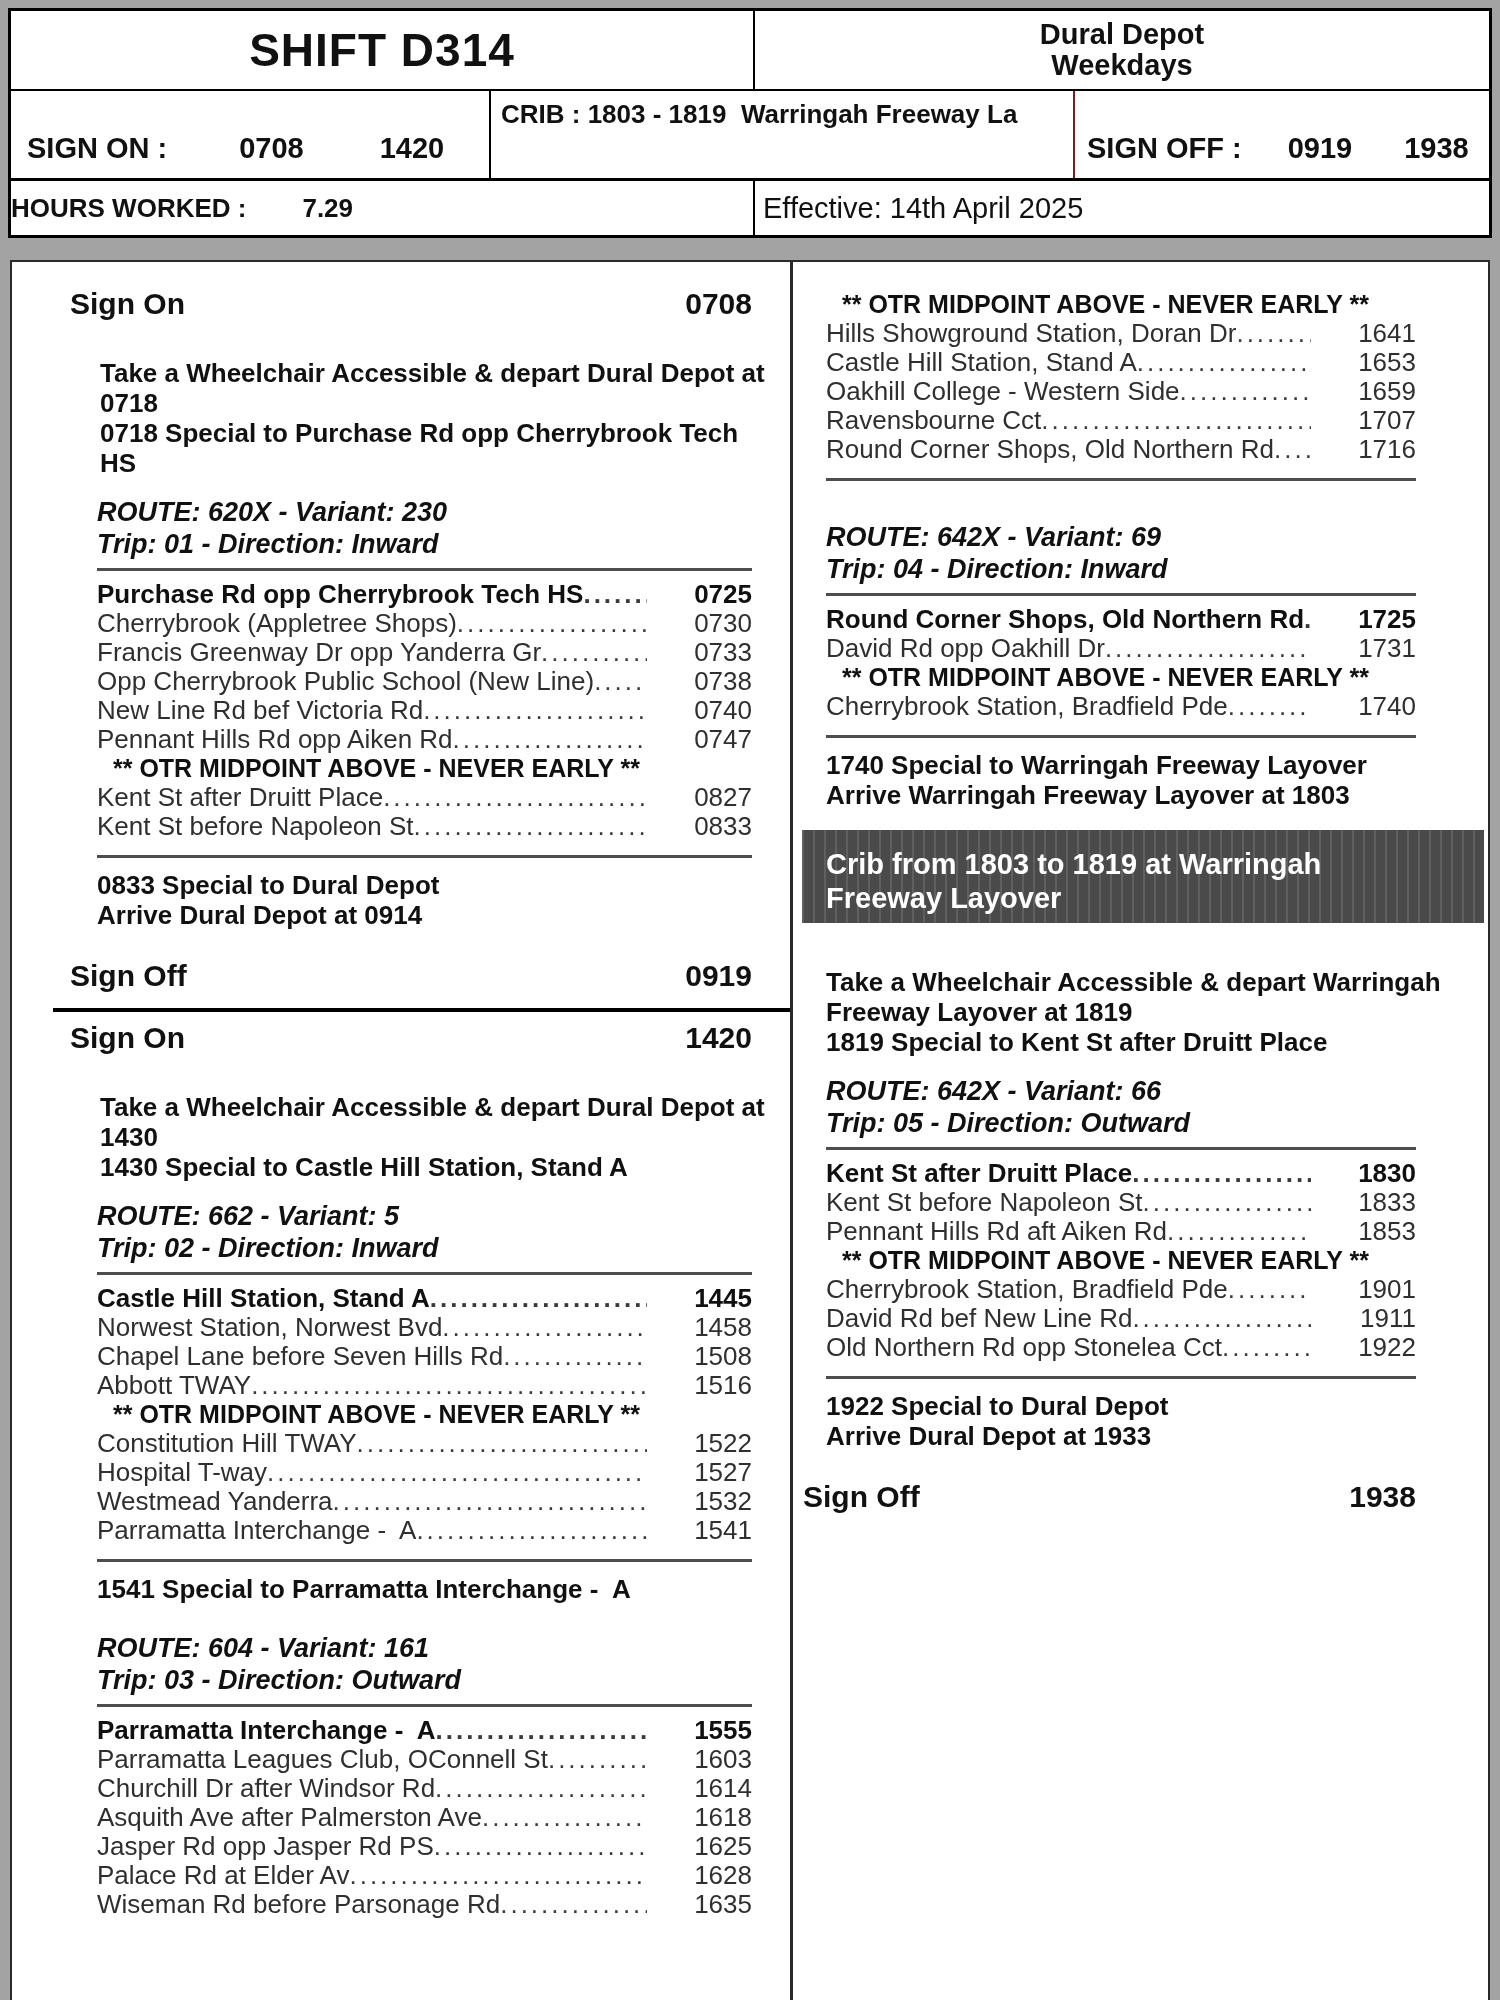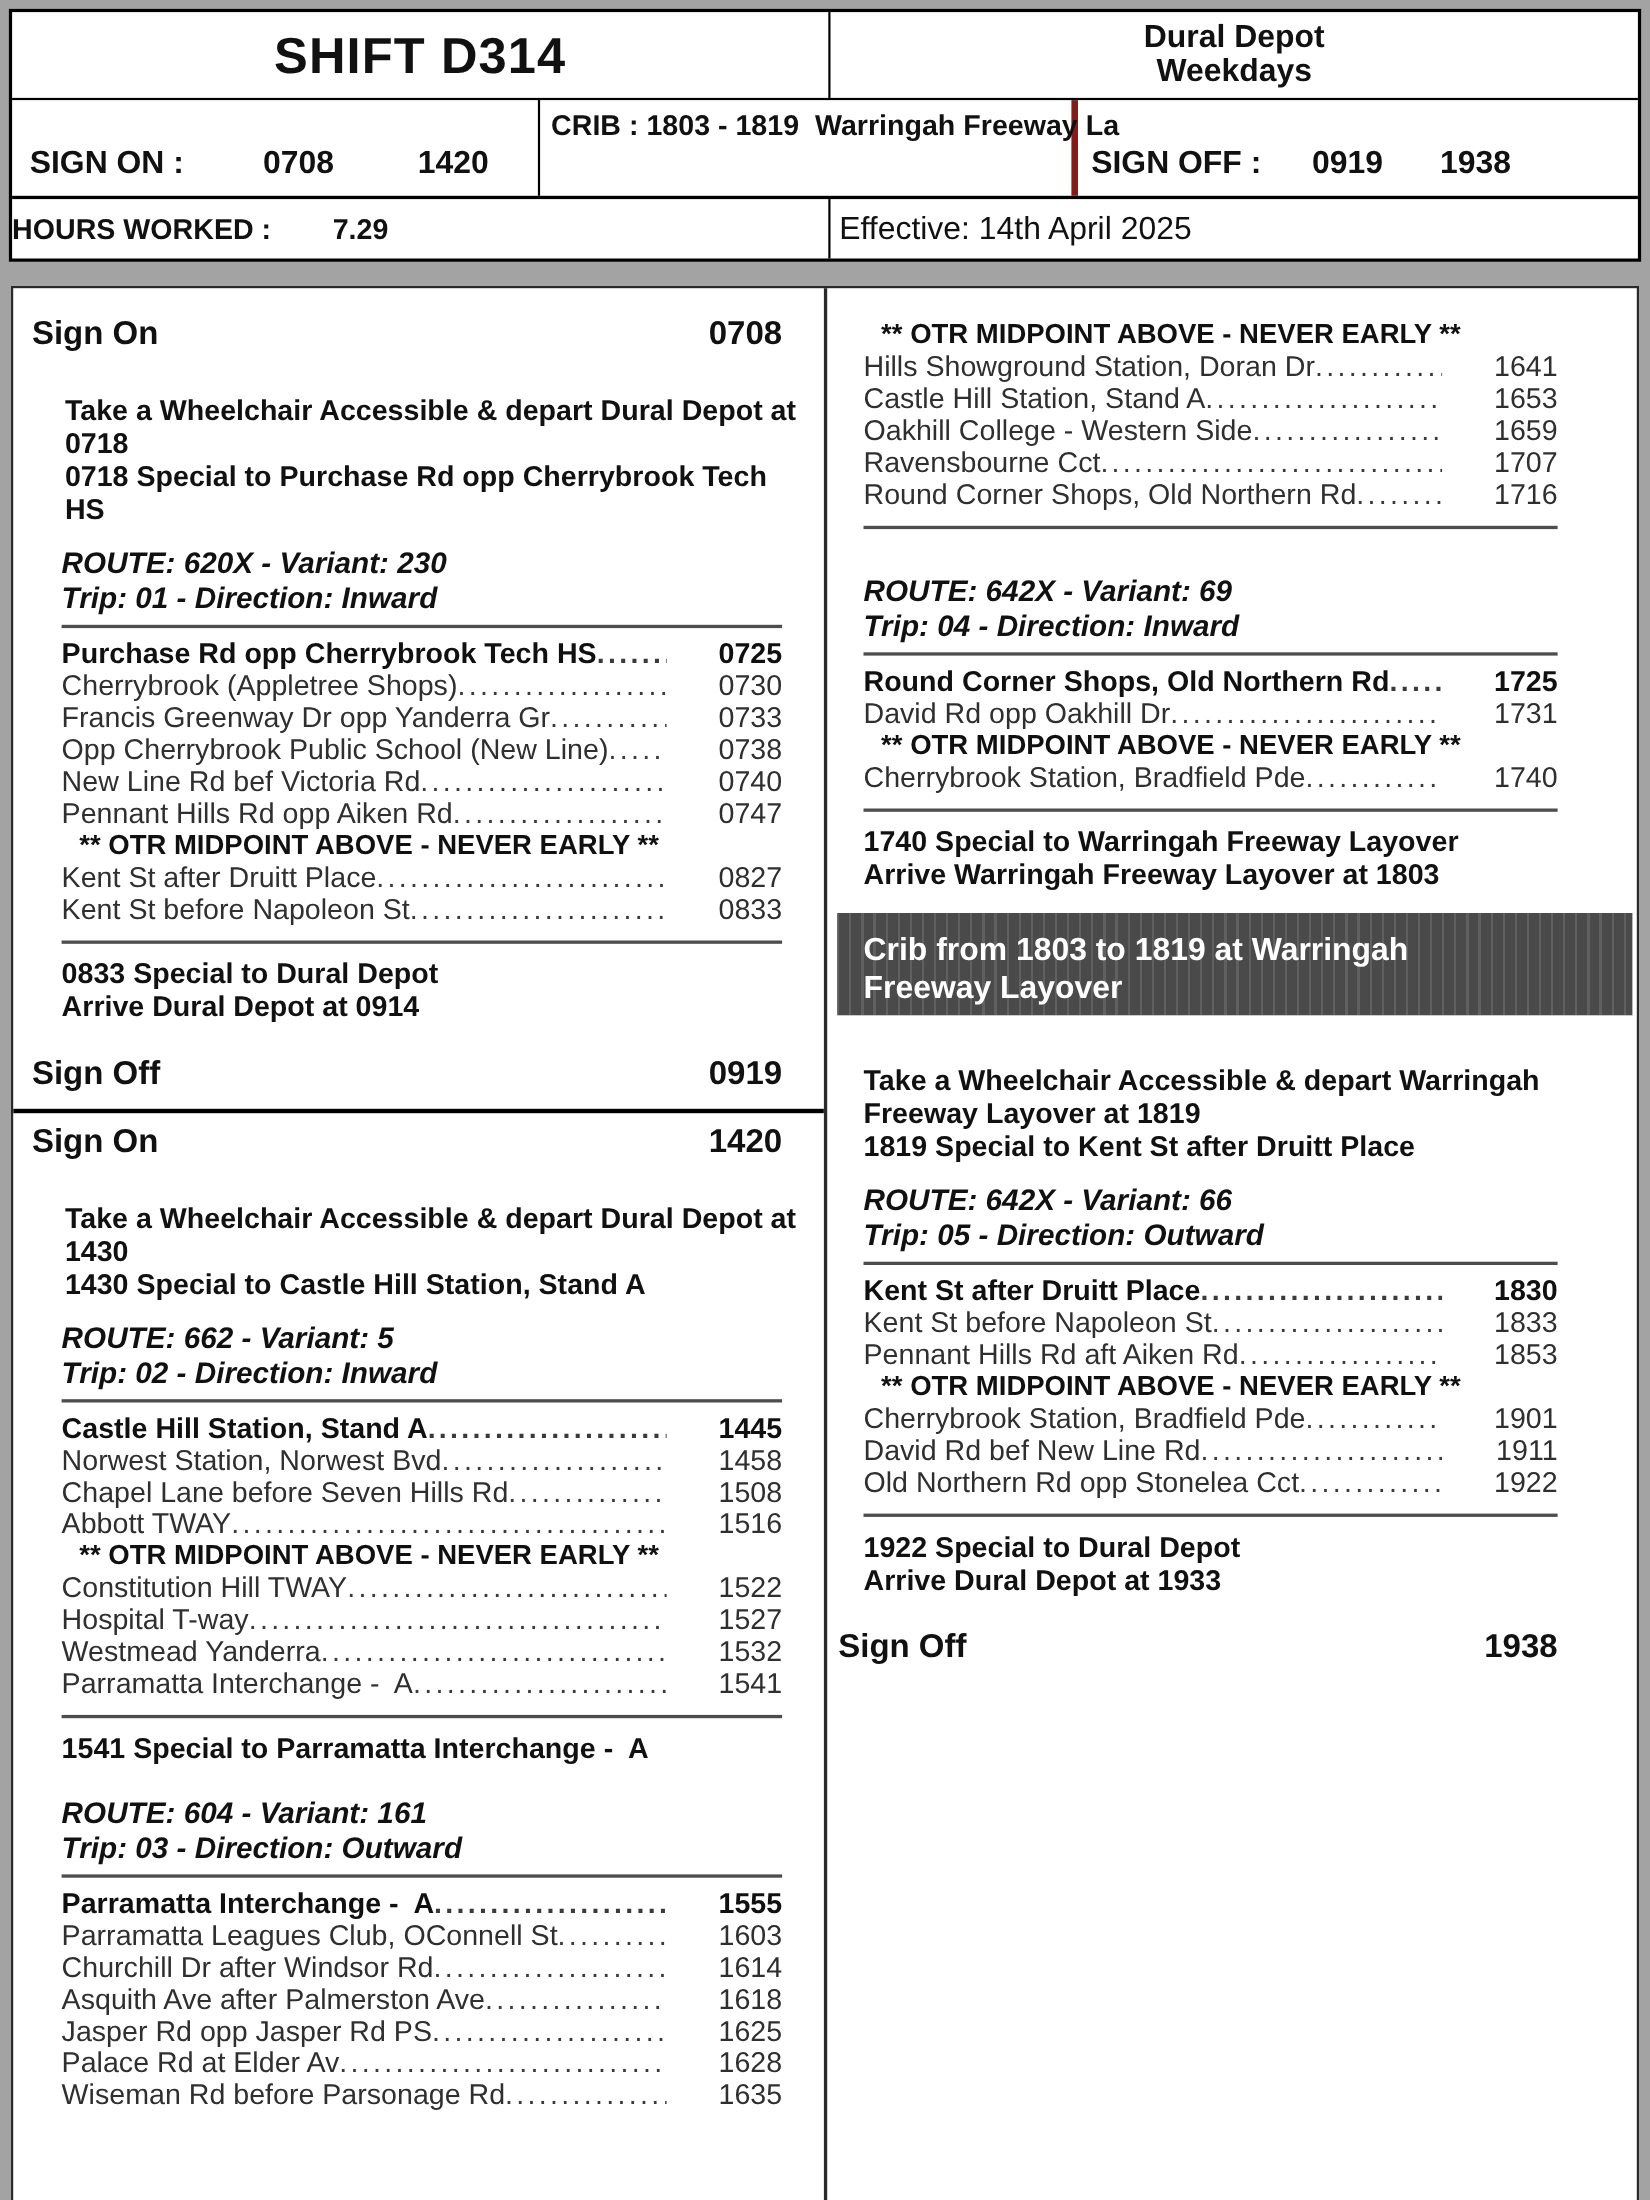--- a/index.html
+++ b/index.html
@@ -7,33 +7,33 @@
   .page{position:relative;width:1500px;height:2000px;overflow:hidden;background:#a3a3a3;}
 
   
   .header{position:absolute;left:8px;top:8px;width:1484px;border:3px solid #000;box-sizing:border-box;background:#fff;}
   .h-row1{display:flex;height:78px;}
   .h-cell-shift{width:744px;border-right:2px solid #000;display:flex;align-items:center;justify-content:center;box-sizing:border-box;}
   .h-shift-title{font-size:46px;font-weight:bold;letter-spacing:1px;}
   .h-cell-depot{flex:1;display:flex;flex-direction:column;align-items:center;justify-content:center;font-weight:bold;font-size:29px;line-height:31px;}
   .h-row2{display:flex;height:87px;border-top:2px solid #000;}
   .h-signon{width:480px;border-right:2px solid #000;display:flex;align-items:flex-end;padding:0 0 13px 16px;font-weight:bold;font-size:29px;box-sizing:border-box;}
-  .h-crib{width:489px;border-right:6px solid #7f1d1d;padding:8px 0 0 10px;font-weight:bold;font-size:26px;box-sizing:border-box;}
+  .h-crib{width:584px;border-right:2px solid #7f1d1d;padding:8px 0 0 10px;font-weight:bold;font-size:26px;box-sizing:border-box;}
   .h-signoff{flex:1;display:flex;align-items:flex-end;padding:0 0 13px 12px;font-weight:bold;font-size:29px;box-sizing:border-box;}
   .h-time-a{margin-left:72px;} .h-time-b{margin-left:76px;}
   .h-time-c{margin-left:46px;} .h-time-d{margin-left:52px;}
   .h-row3{display:flex;height:54px;border-top:3px solid #000;}
   .h-hours{width:744px;border-right:2px solid #000;display:flex;align-items:center;padding-left:0;font-weight:bold;font-size:26px;box-sizing:border-box;}
   .h-hours-val{margin-left:56px;}
   .h-effective{flex:1;display:flex;align-items:center;padding-left:8px;font-weight:normal;font-size:29px;text-align:right;}
 
   
   .main{position:absolute;left:10px;top:260px;width:1480px;height:1740px;border:2px solid #2a2a2a;border-bottom:none;display:flex;box-sizing:border-box;background:#fff;}
   .col{box-sizing:border-box;overflow:hidden;}
-  .col-left{width:740px;border-right:3px solid #2a2a2a;padding:14px 20px 0 17px;}
+  .col-left{width:740px;border-right:3px solid #2a2a2a;padding:14px 20px 0 17px;margin-left:41px;}
   .col-right{flex:1;padding:14px 72px 0 10px;}
 
   .ws{white-space:pre;}
 
   .sign{display:flex;justify-content:space-between;font-weight:bold;font-size:30px;line-height:32px;margin-top:28px;}
   .col-left .sign{margin-right:18px;}
   .col .sign:first-child{margin-top:12px;}
   .divider + .sign{margin-top:10px;}
   .note + .sign{margin-top:30px;}
 

